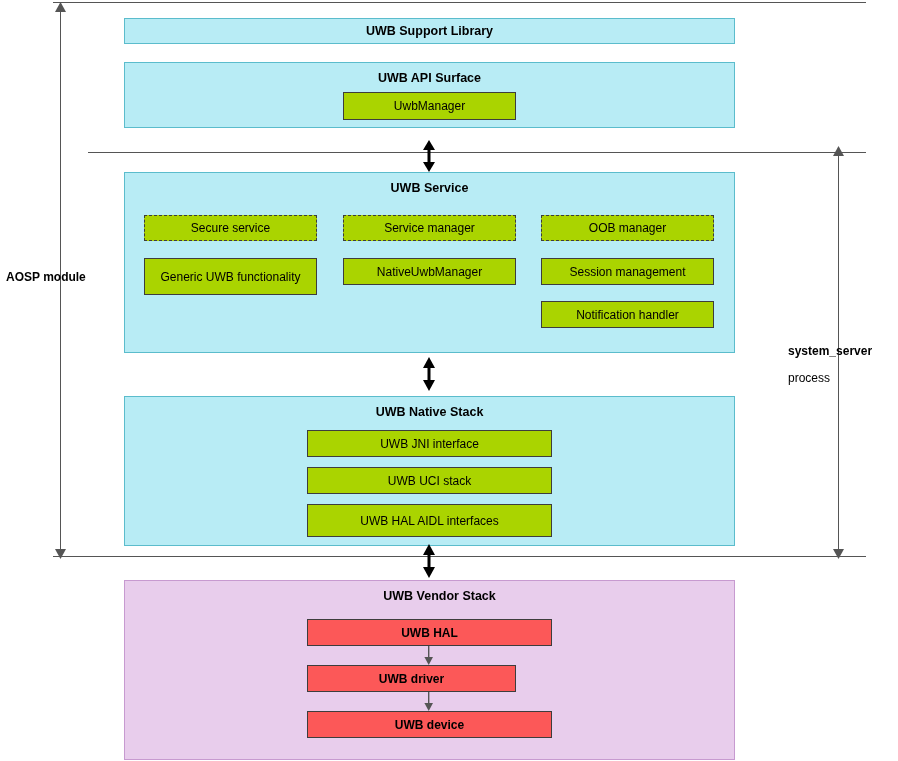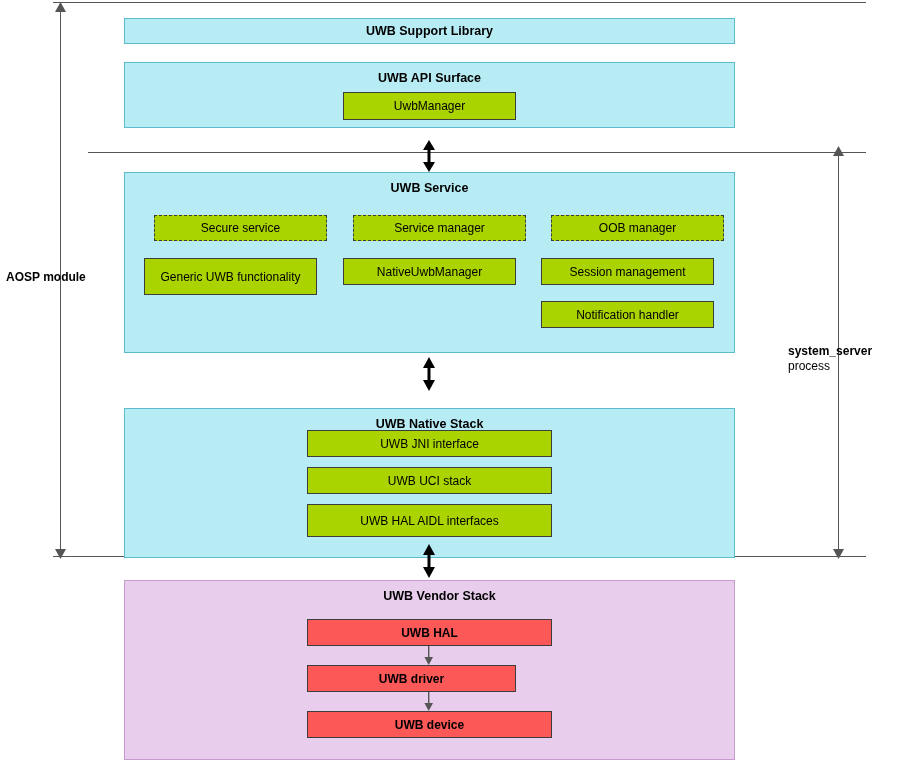--- a/index.html
+++ b/index.html
@@ -45,21 +45,20 @@
     border: 1px solid #c79ad0;
     padding-left: 20px;
   }
   .green {
     background: #aad400;
     border: 1px solid #3d3d3d;
     font-size: 12px;
   }
   .green.dashed {
     border: 1px dashed #3d3d3d;
-    margin-left: 10px;
   }
   .red {
     background: #fc5858;
     border: 1px solid #3d3d3d;
     font-size: 12px;
     font-weight: bold;
   }
   .support {
     background: #b8ecf5;
     border: 1px solid #5bbccc;
@@ -79,20 +78,21 @@
     background: #555555;
   }
   .label {
     position: absolute;
     font-size: 12px;
     font-weight: bold;
     white-space: nowrap;
   }
   .label.sub {
     font-weight: normal;
+    margin-top: 12px;
   }
 
   
   .arrow {
     position: absolute;
   }
   .arrow svg { display: block; }
 </style>
 </head>
 <body>
@@ -178,21 +178,21 @@
   </div>
 
   <div class="arrow" style="left:420px; top:357px;">
     <svg width="18" height="34" viewBox="0 0 18 34">
       <polygon points="9,0 15,11 3,11" fill="#000000"></polygon>
       <rect x="7.5" y="10" width="3" height="14" fill="#000000"></rect>
       <polygon points="9,34 15,23 3,23" fill="#000000"></polygon>
     </svg>
   </div>
 
-  <div class="block layer" style="left:124px; top:396px; width:611px; height:150px;margin-top:12px;">
+  <div class="block layer" style="left:124px; top:396px; width:611px; height:150px;">
     <span class="layer-title">UWB Native Stack</span>
   </div>
   <div class="block green" style="left:307px; top:467px; width:245px; height:27px;">
     <span>UWB UCI stack</span>
   </div>
   <div class="block green" style="left:307px; top:430px; width:245px; height:27px;">
     <span>UWB JNI interface</span>
   </div>
   <div class="block green" style="left:307px; top:504px; width:245px; height:33px;">
     <span>UWB HAL AIDL interfaces</span>

